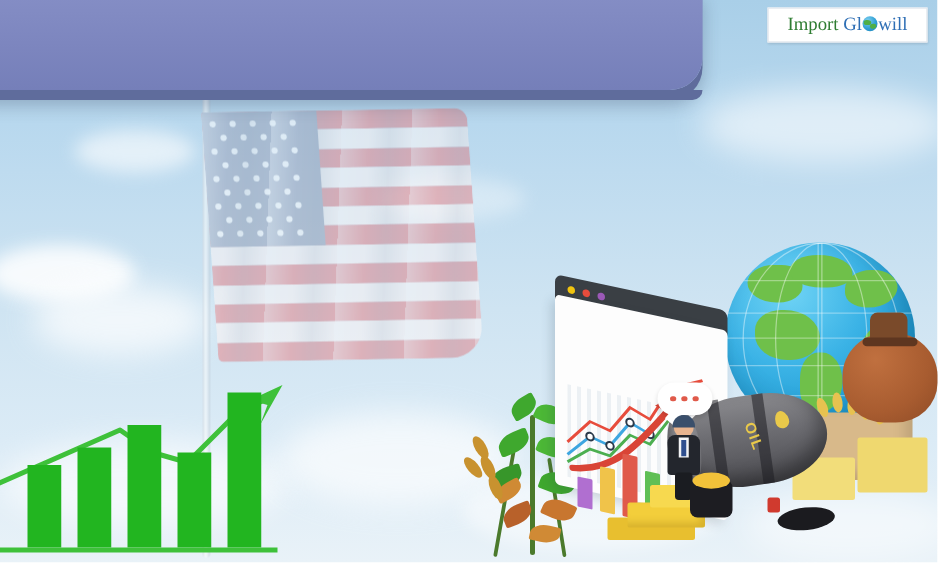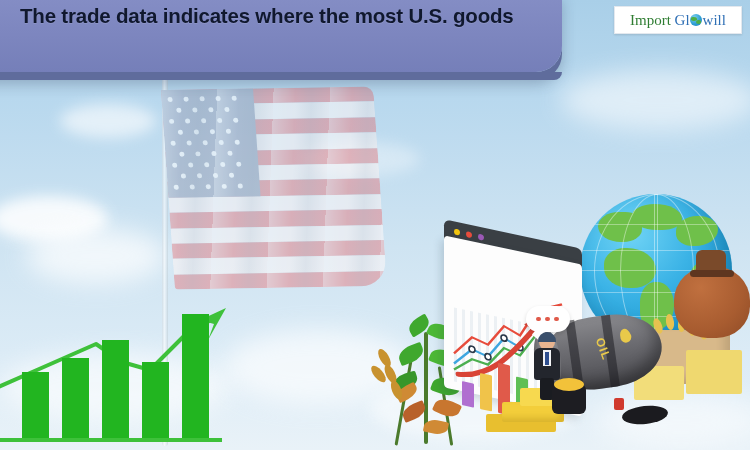--- a/index.html
+++ b/index.html
@@ -359,21 +359,20 @@
       <div id="p-shirt"></div>
       <div id="p-tie"></div>
       <div id="p-leg"></div>
     </div>
     <div id="coinstack"></div>
     <div id="coin"></div>
   </div>
 
   <div id="banner">
     <div id="banner-text">
-      <div>The trade data indicates where the most U.S. goods</div>
     </div>
   </div>
 
   <div id="logo">
     <span id="logo-inner"><span class="logo-import">Import</span> <span class="logo-gl">Gl</span><span class="logo-globe"></span><span class="logo-bals">will</span></span>
   </div>
 
 </div>
 
 </body></html>

